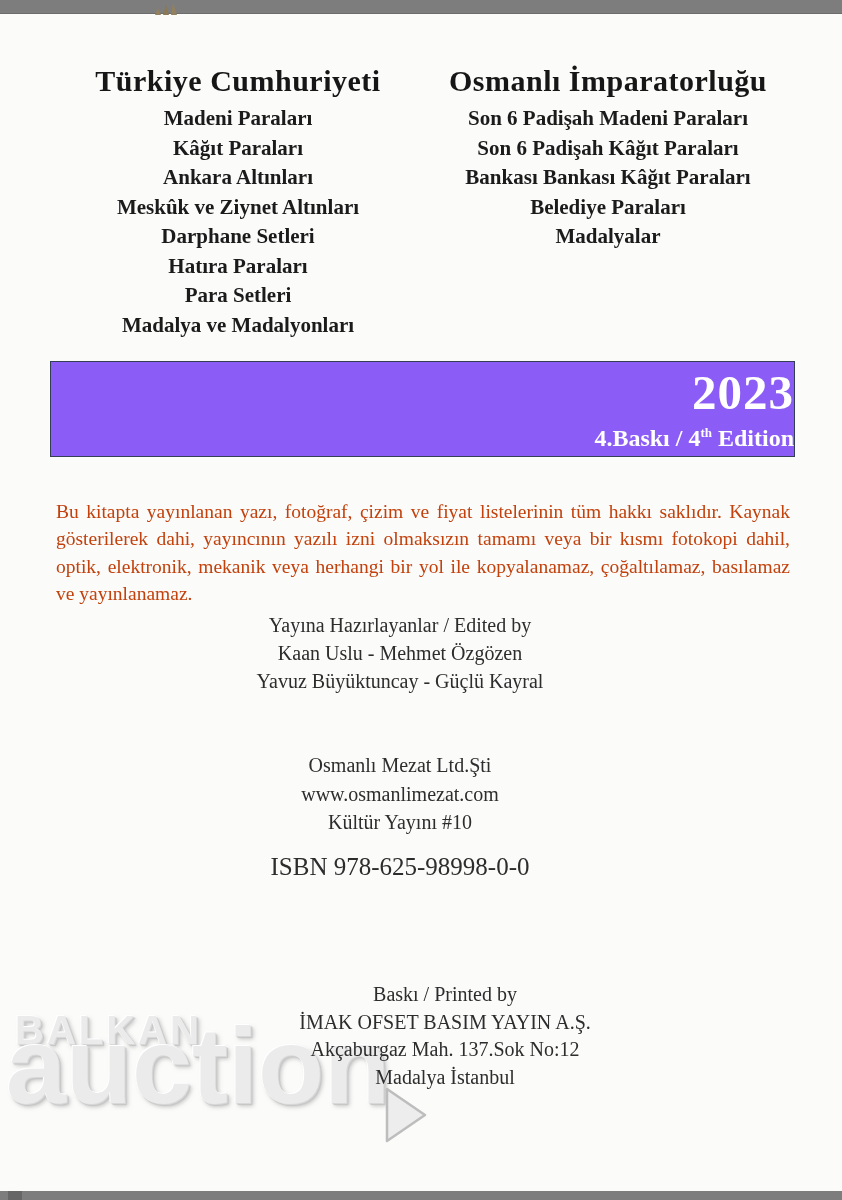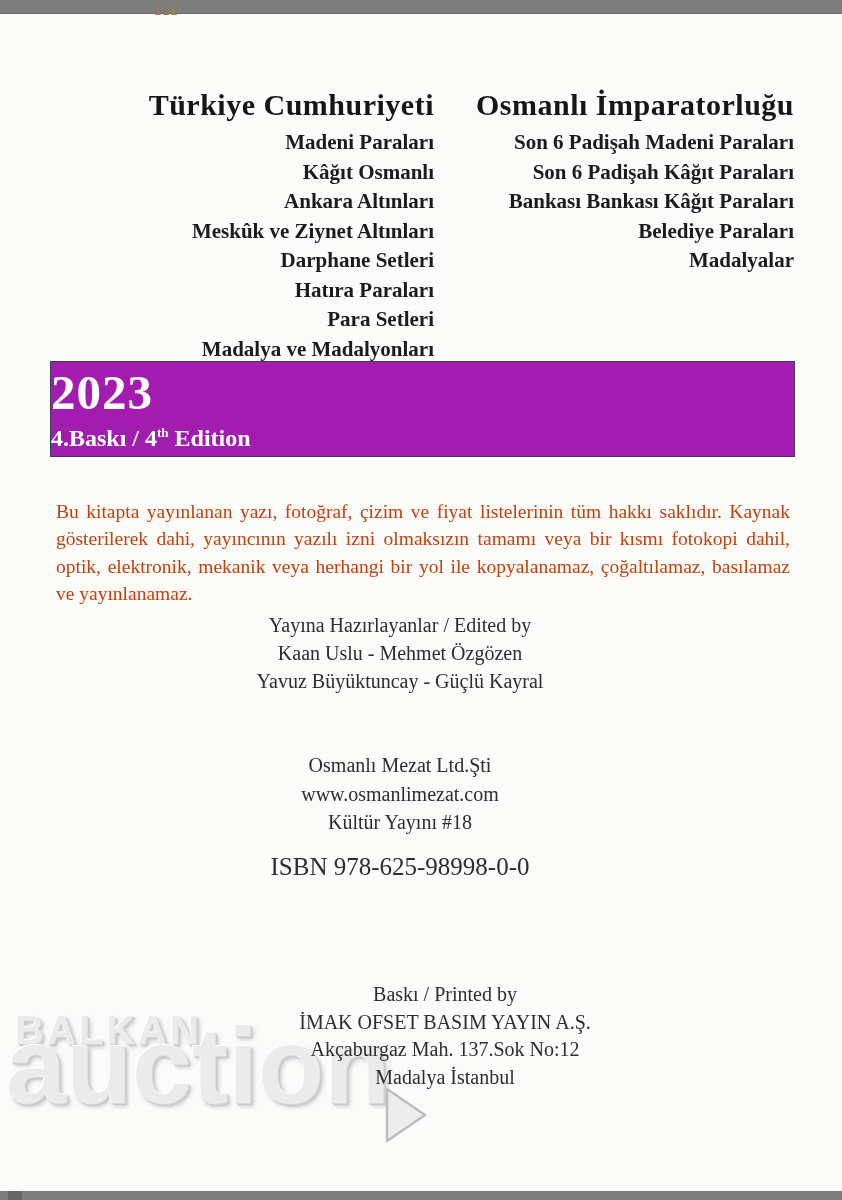--- a/index.html
+++ b/index.html
@@ -11,31 +11,31 @@
 
   
   .top-bar { position:absolute; left:0; top:0; width:842px; height:13px;
     background:#7d7d7d; border-bottom:1px solid #6c6c6c; z-index:3; }
   .tan-mark { position:absolute; left:153px; top:1px; z-index:4; }
   .bottom-bar { position:absolute; left:0; top:1191px; width:842px; height:9px;
     background:#7d7d7d; z-index:3; }
   .bottom-notch { position:absolute; left:8px; top:0; width:14px; height:9px; background:#666666; }
 
   
-  .col { position:absolute; text-align:right; z-index:2;margin-top:24px; }
+  .col { position:absolute; text-align:center; z-index:2; }
   .col-turkiye  { left:42px;  top:63px; width:392px; }
   .col-osmanli  { left:422px; top:63px; width:372px; }
   .col-title { font-size:30px; font-weight:bold; line-height:36px; letter-spacing:0.5px; color:#161616; }
   .col-items { margin-top:5px; }
   .col-item  { font-size:21px; font-weight:bold; line-height:29.5px; color:#1b1b1b; }
 
   
   .banner { position:absolute; left:50px; top:361px; width:745px; height:96px;
-    background:#a21caf; border:1px solid #343e55; box-sizing:border-box;
-    text-align:left; color:#ffffff; z-index:2; }
+    background:#8b5cf6; border:1px solid #343e55; box-sizing:border-box;
+    text-align:right; color:#ffffff; z-index:2; }
   .banner-year { font-size:49px; font-weight:bold; line-height:52px; margin-top:5px; letter-spacing:1px; }
   .banner-edition { font-size:24px; font-weight:bold; line-height:28px; }
   .banner-edition sup { font-size:13px; }
 
   
   .copyright { position:absolute; left:56px; top:478px; width:734px;
     font-size:19.5px; line-height:27.6px; color:#c2410c; text-align:justify; z-index:2; }
   .centered-block { position:absolute; left:0; width:800px; text-align:center;
     font-size:20px; line-height:28px; color:#2d2d2d; z-index:2; }
   .editors   { top:611px; }
@@ -74,21 +74,21 @@
       <path d="M2 12 L5 5 L8 12 Z" fill="#93805f"></path>
       <path d="M10 12 L13 2 L16 12 Z" fill="#8b7856"></path>
       <path d="M18 12 L20 0 L24 12 Z" fill="#93805f"></path>
     </svg>
   </span>
 
   <div class="col col-turkiye">
     <div class="col-title">Türkiye Cumhuriyeti</div>
     <div class="col-items">
       <div class="col-item">Madeni Paraları</div>
-      <div class="col-item">Kâğıt Osmanlı</div>
+      <div class="col-item">Kâğıt Paraları</div>
       <div class="col-item">Ankara Altınları</div>
       <div class="col-item">Meskûk ve Ziynet Altınları</div>
       <div class="col-item">Darphane Setleri</div>
       <div class="col-item">Hatıra Paraları</div>
       <div class="col-item">Para Setleri</div>
       <div class="col-item">Madalya ve Madalyonları</div>
     </div>
   </div>
 
   <div class="col col-osmanli">
@@ -111,21 +111,21 @@
 
   <div class="centered-block editors">
     <div>Yayına Hazırlayanlar / Edited by</div>
     <div>Kaan Uslu - Mehmet Özgözen</div>
     <div>Yavuz Büyüktuncay - Güçlü Kayral</div>
   </div>
 
   <div class="centered-block publisher">
     <div>Osmanlı Mezat Ltd.Şti</div>
     <div>www.osmanlimezat.com</div>
-    <div>Kültür Yayını #18</div>
+    <div>Kültür Yayını #10</div>
   </div>
 
   <div class="centered-block isbn-line">ISBN 978-625-98998-0-0</div>
 
   <div class="centered-block printer">
     <div>Baskı / Printed by</div>
     <div>İMAK OFSET BASIM YAYIN A.Ş.</div>
     <div>Akçaburgaz Mah. 137.Sok No:12</div>
     <div>Madalya İstanbul</div>
   </div>

